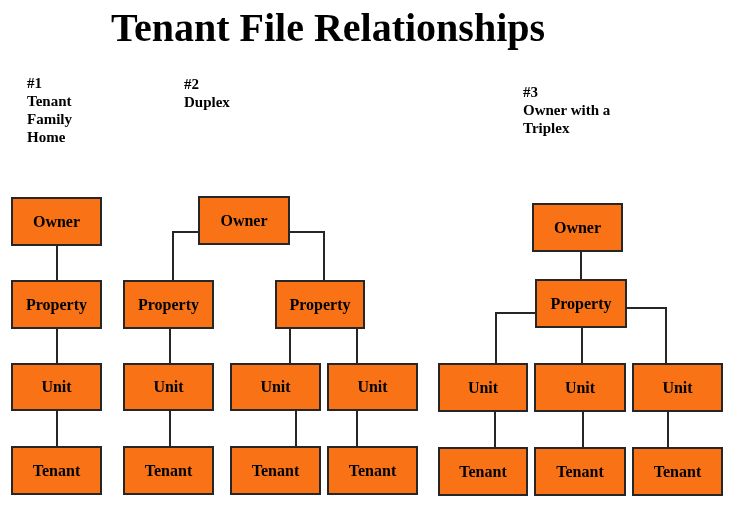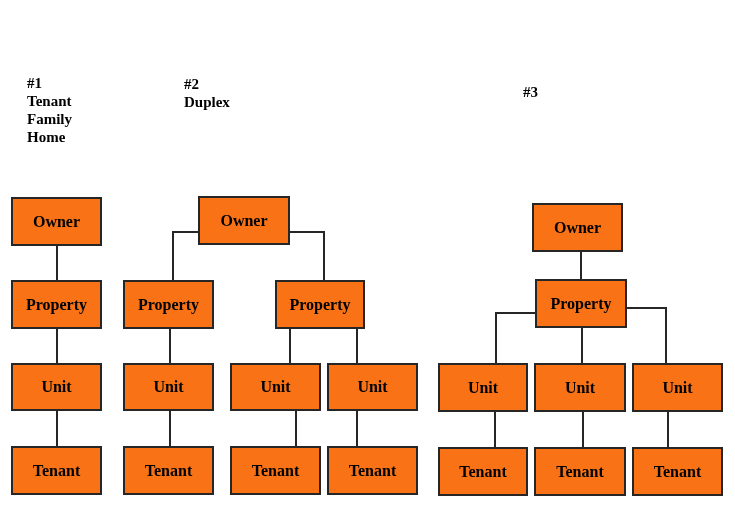--- a/index.html
+++ b/index.html
@@ -52,33 +52,36 @@
   .edge {
     position: absolute;
     background: #262626;
   }
 </style>
 </head>
 <body>
 
 <div class="canvas">
 
+  <div class="title">Tenant File Relationships</div>
 
   <div class="caption caption-1">
     <div>#1</div>
     <div>Tenant</div>
     <div>Family</div>
     <div>Home</div>
   </div>
   <div class="caption caption-2">
     <div>#2</div>
     <div>Duplex</div>
   </div>
   <div class="caption caption-3">
     <div>#3</div>
+    <div>Owner with a</div>
+    <div>Triplex</div>
   </div>
 
   <div class="node" style="left:11px;top:197px;width:91px;height:49px">Owner</div>
   <div class="node" style="left:11px;top:280px;width:91px;height:49px">Property</div>
   <div class="node" style="left:11px;top:363px;width:91px;height:48px">Unit</div>
   <div class="node" style="left:11px;top:446px;width:91px;height:49px">Tenant</div>
   <div class="edge" style="left:56px;top:246px;width:2px;height:34px"></div>
   <div class="edge" style="left:56px;top:329px;width:2px;height:34px"></div>
   <div class="edge" style="left:56px;top:411px;width:2px;height:35px"></div>
 

